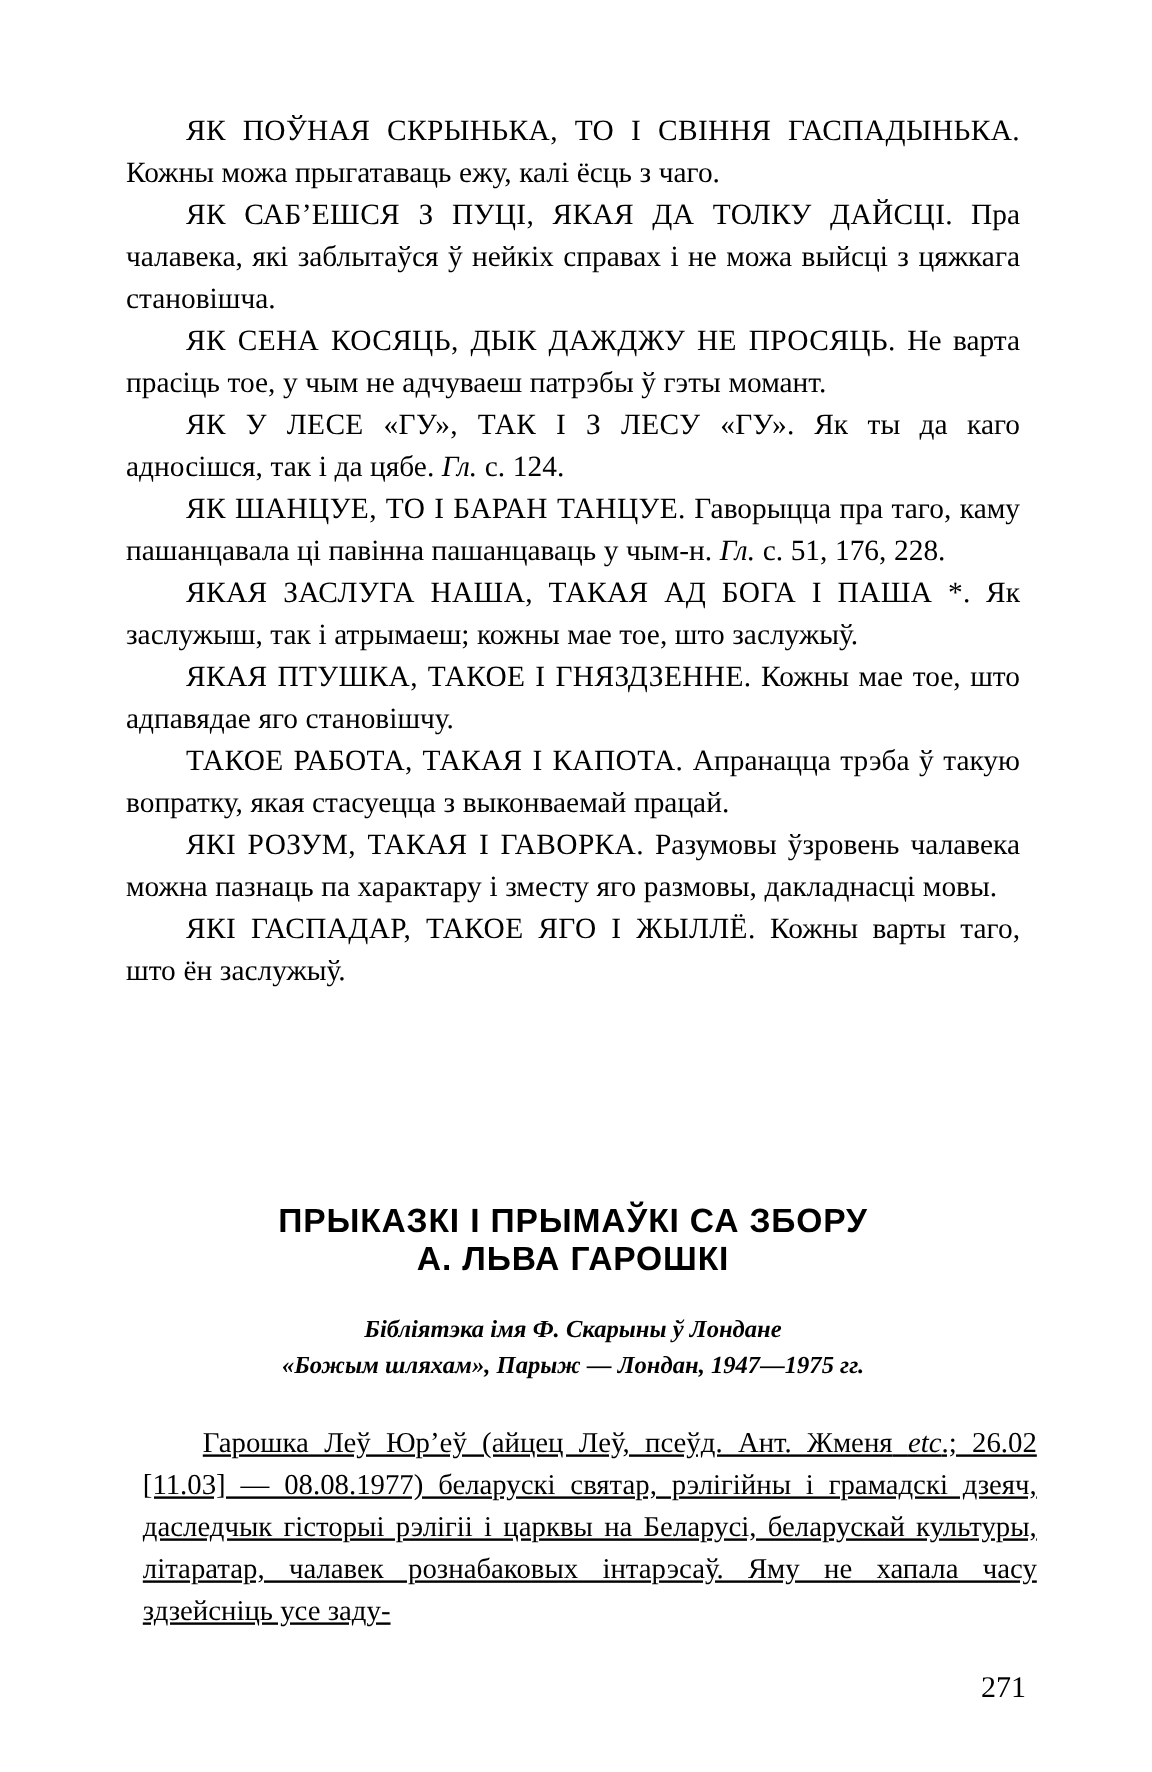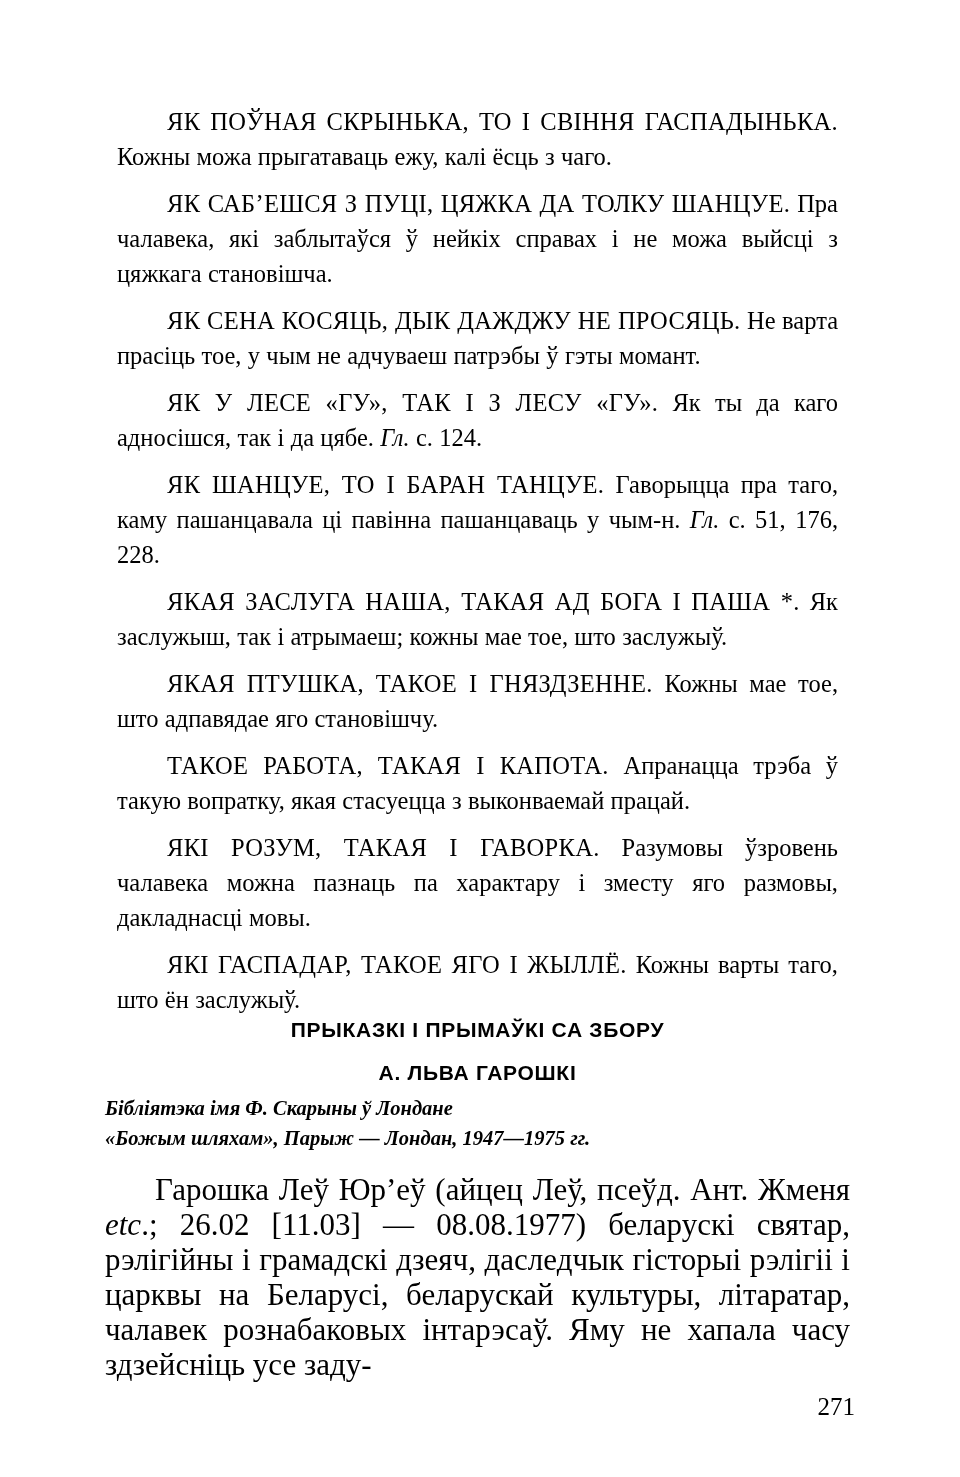--- a/index.html
+++ b/index.html
@@ -32,73 +32,74 @@
     width: 745px;
   }
 
   
   .entry {
     font-size: 24.5px;
     line-height: 35px;
     text-align: justify;
     text-align-last: left;
     text-indent: 50px;
-    margin: 12px;
+    margin: 0;
     hyphens: manual;
     word-spacing: 0.2px;
   }
 
   .entry .head {
     text-transform: none;
     letter-spacing: 0.3px;
   }
 
   
   .section-heading {
     position: absolute;
     left: 105px;
     top: 1002px;
     width: 745px;
     text-align: center;
   }
   .section-heading .hline {
     font-family: "Liberation Sans", "DejaVu Sans", sans-serif;
     font-weight: bold;
-    font-size: 21px;
+    font-size: 28px;
     line-height: 31px;
     letter-spacing: 0.7px;
-    margin-top: 12px;
   }
 
   .section-subtitle {
     position: absolute;
     left: 105px;
     top: 1093px;
     width: 745px;
+    text-align: center;
   }
   .section-subtitle .sline {
     font-family: "Liberation Serif", "DejaVu Serif", serif;
     font-style: italic;
     font-weight: bold;
     font-size: 20.5px;
     line-height: 30px;
   }
 
   
   .bio {
     position: absolute;
     left: 105px;
     top: 1172px;
     width: 745px;
-    font-size: 31px;
+    font-size: 24px;
     line-height: 35px;
     text-align: justify;
     text-align-last: left;
     text-indent: 50px;
-    margin: 0;
+    margin: 14px;
+    text-decoration: underline;
   }
 
   .page-number {
     position: absolute;
     left: 0;
     top: 1392px;
     width: 855px;
     text-align: right;
     font-size: 25px;
     line-height: 30px;
@@ -108,21 +109,21 @@
 </style>
 </head>
 <body>
 
 <div class="page">
 
   <div class="text-column">
 
     <p class="entry"><span class="head">ЯК ПОЎНАЯ СКРЫНЬКА, ТО І СВІННЯ ГАСПАДЫНЬКА.</span> <span>Кожны можа прыгатаваць ежу, калі ёсць з чаго.</span></p>
 
-    <p class="entry"><span class="head">ЯК САБ’ЕШСЯ З ПУЦІ, ЦЯЖКА ДА ТОЛКУ ШАНЦУЕ.</span> <span>Пра чалавека, які заблытаўся ў нейкіх справах і не можа выйсці з цяжкага становішча.</span></p>
+    <p class="entry"><span class="head">ЯК САБ’ЕШСЯ З ПУЦІ, ЯКАЯ ДА ТОЛКУ ДАЙСЦІ.</span> <span>Пра чалавека, які заблытаўся ў нейкіх справах і не можа выйсці з цяжкага становішча.</span></p>
 
     <p class="entry"><span class="head">ЯК СЕНА КОСЯЦЬ, ДЫК ДАЖДЖУ НЕ ПРОСЯЦЬ.</span> <span>Не варта прасіць тое, у чым не адчуваеш патрэбы ў гэты момант.</span></p>
 
     <p class="entry"><span class="head">ЯК У ЛЕСЕ «ГУ», ТАК І З ЛЕСУ «ГУ».</span> <span>Як ты да каго адносішся, так і да цябе.</span> <i class="it">Гл.</i> <span>с. 124.</span></p>
 
     <p class="entry"><span class="head">ЯК ШАНЦУЕ, ТО І БАРАН ТАНЦУЕ.</span> <span>Гаворыцца пра таго, каму пашанцавала ці павінна пашанцаваць у чым-н.</span> <i class="it">Гл.</i> <span>с. 51, 176, 228.</span></p>
 
     <p class="entry"><span class="head">ЯКАЯ ЗАСЛУГА НАША, ТАКАЯ АД БОГА І ПАША *.</span> <span>Як заслужыш, так і атрымаеш; кожны мае тое, што заслужыў.</span></p>
 
 

